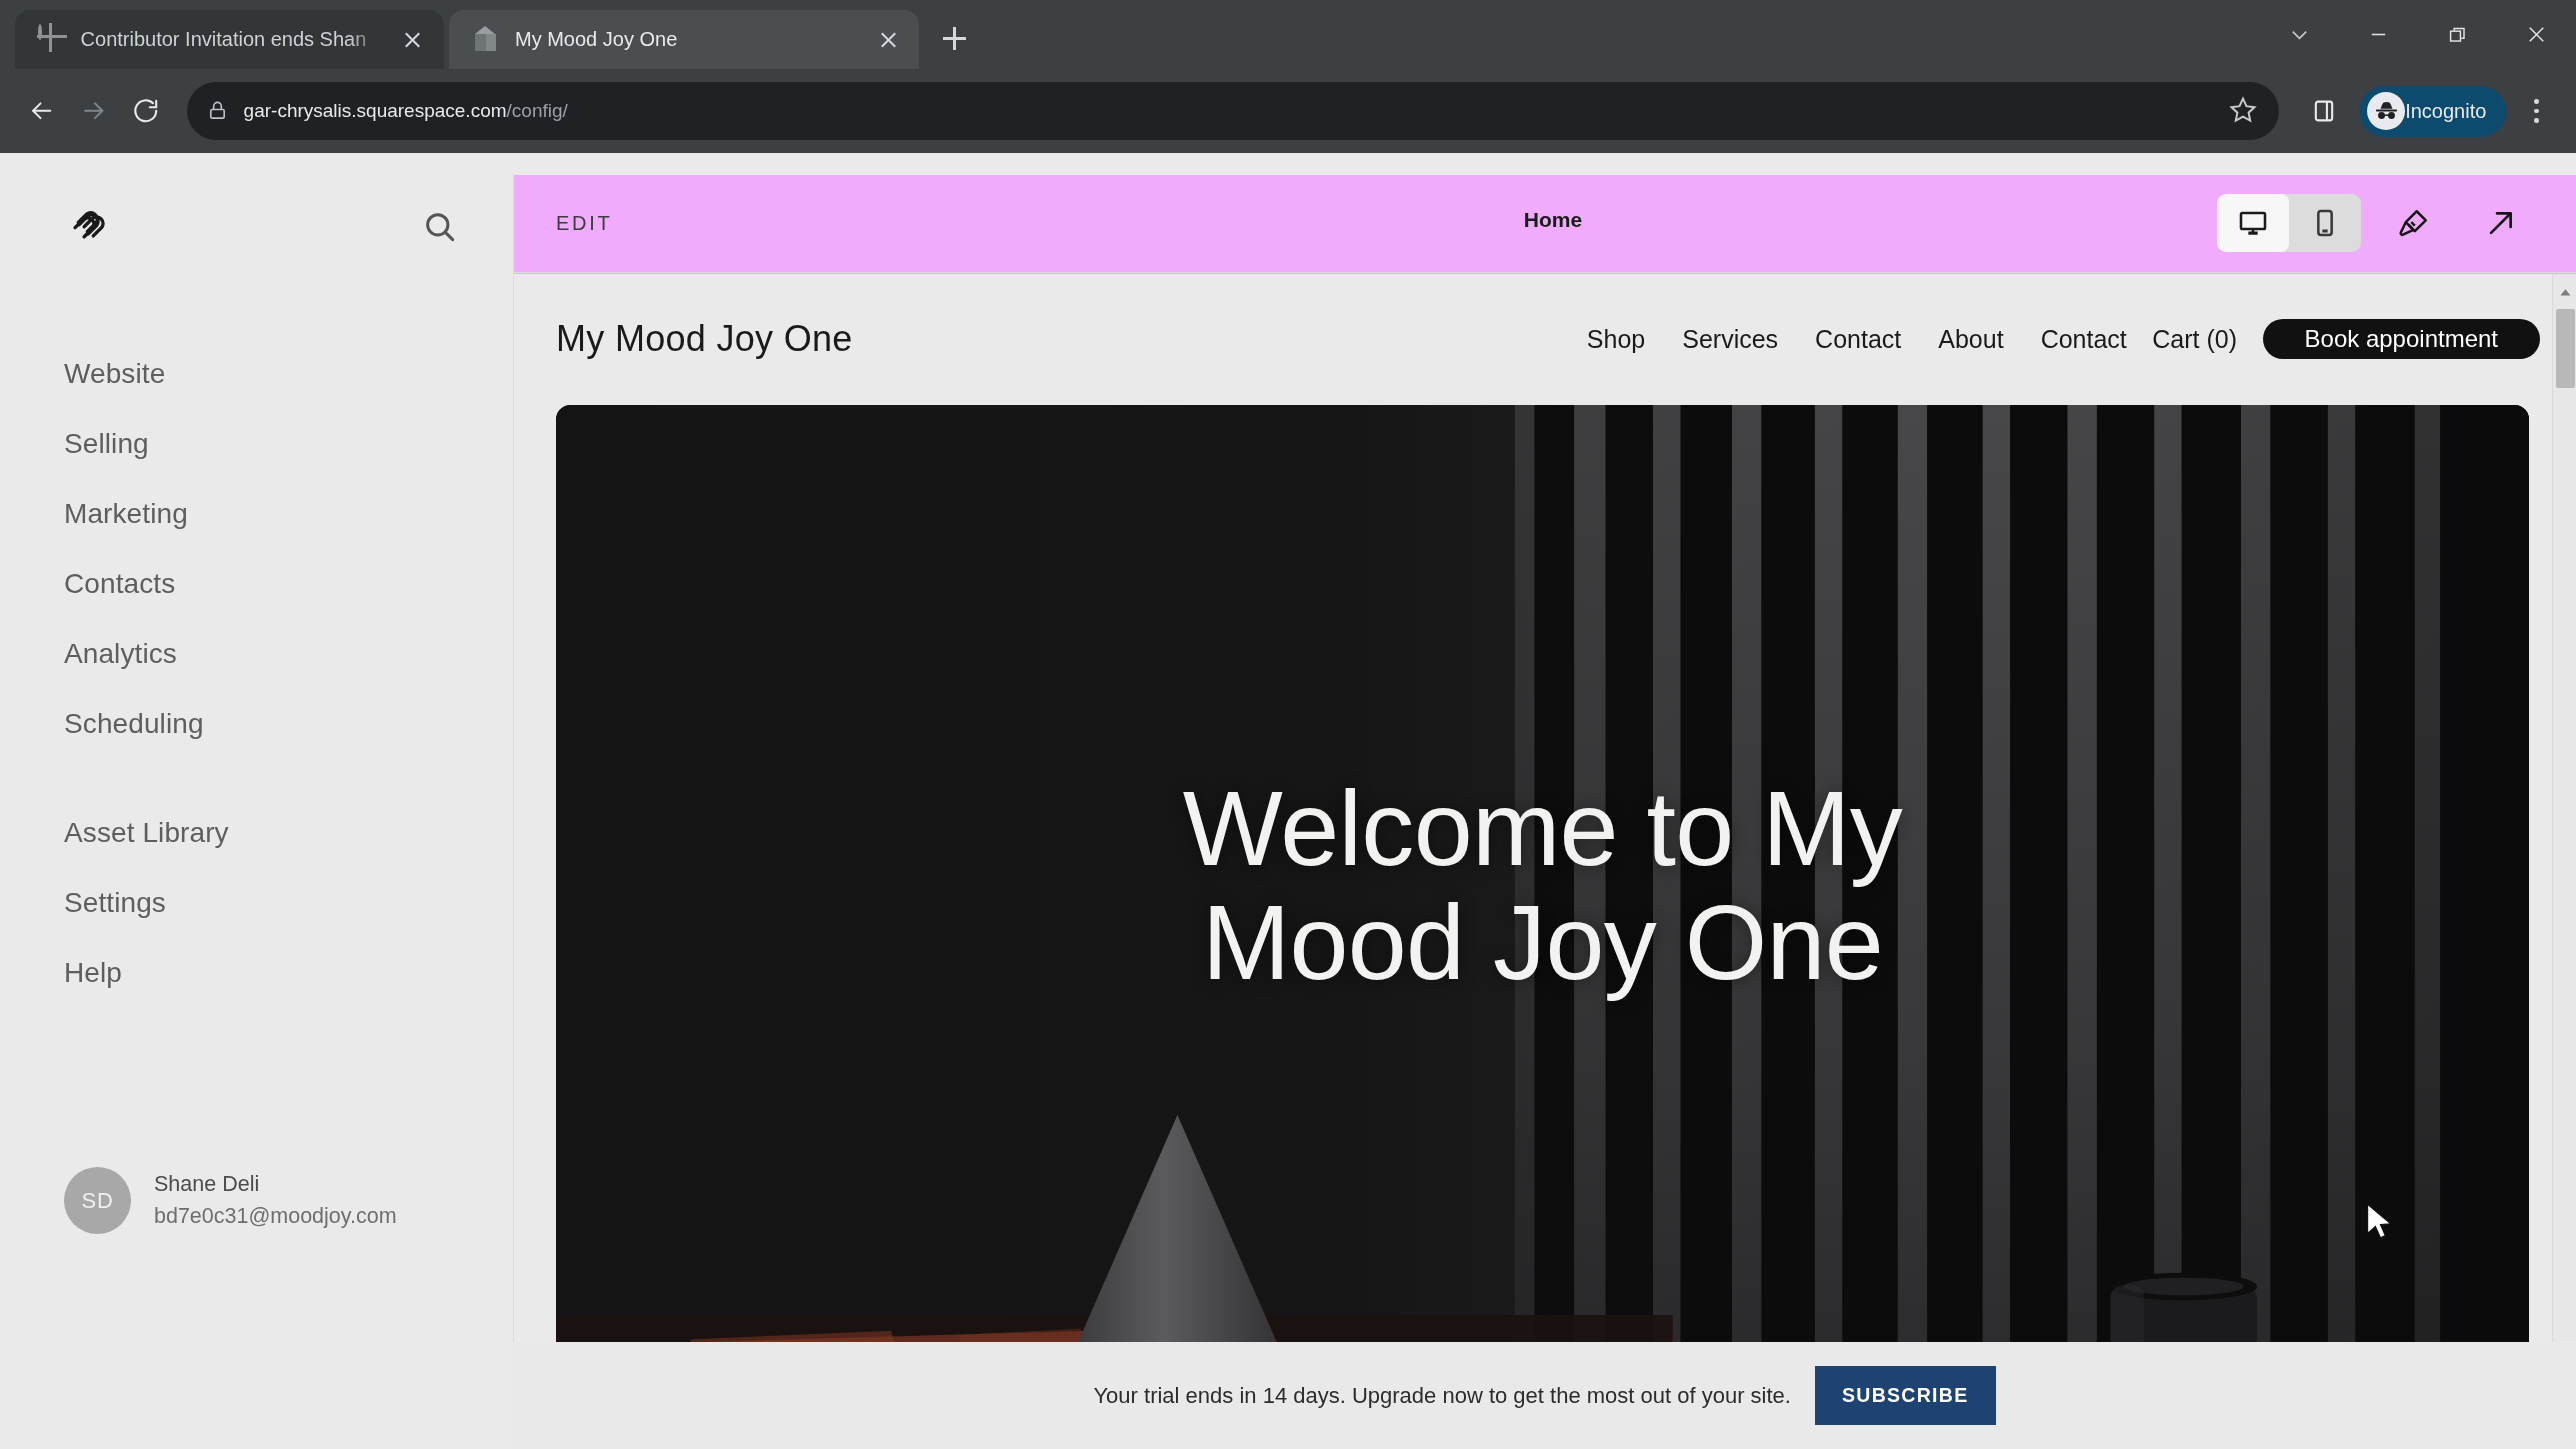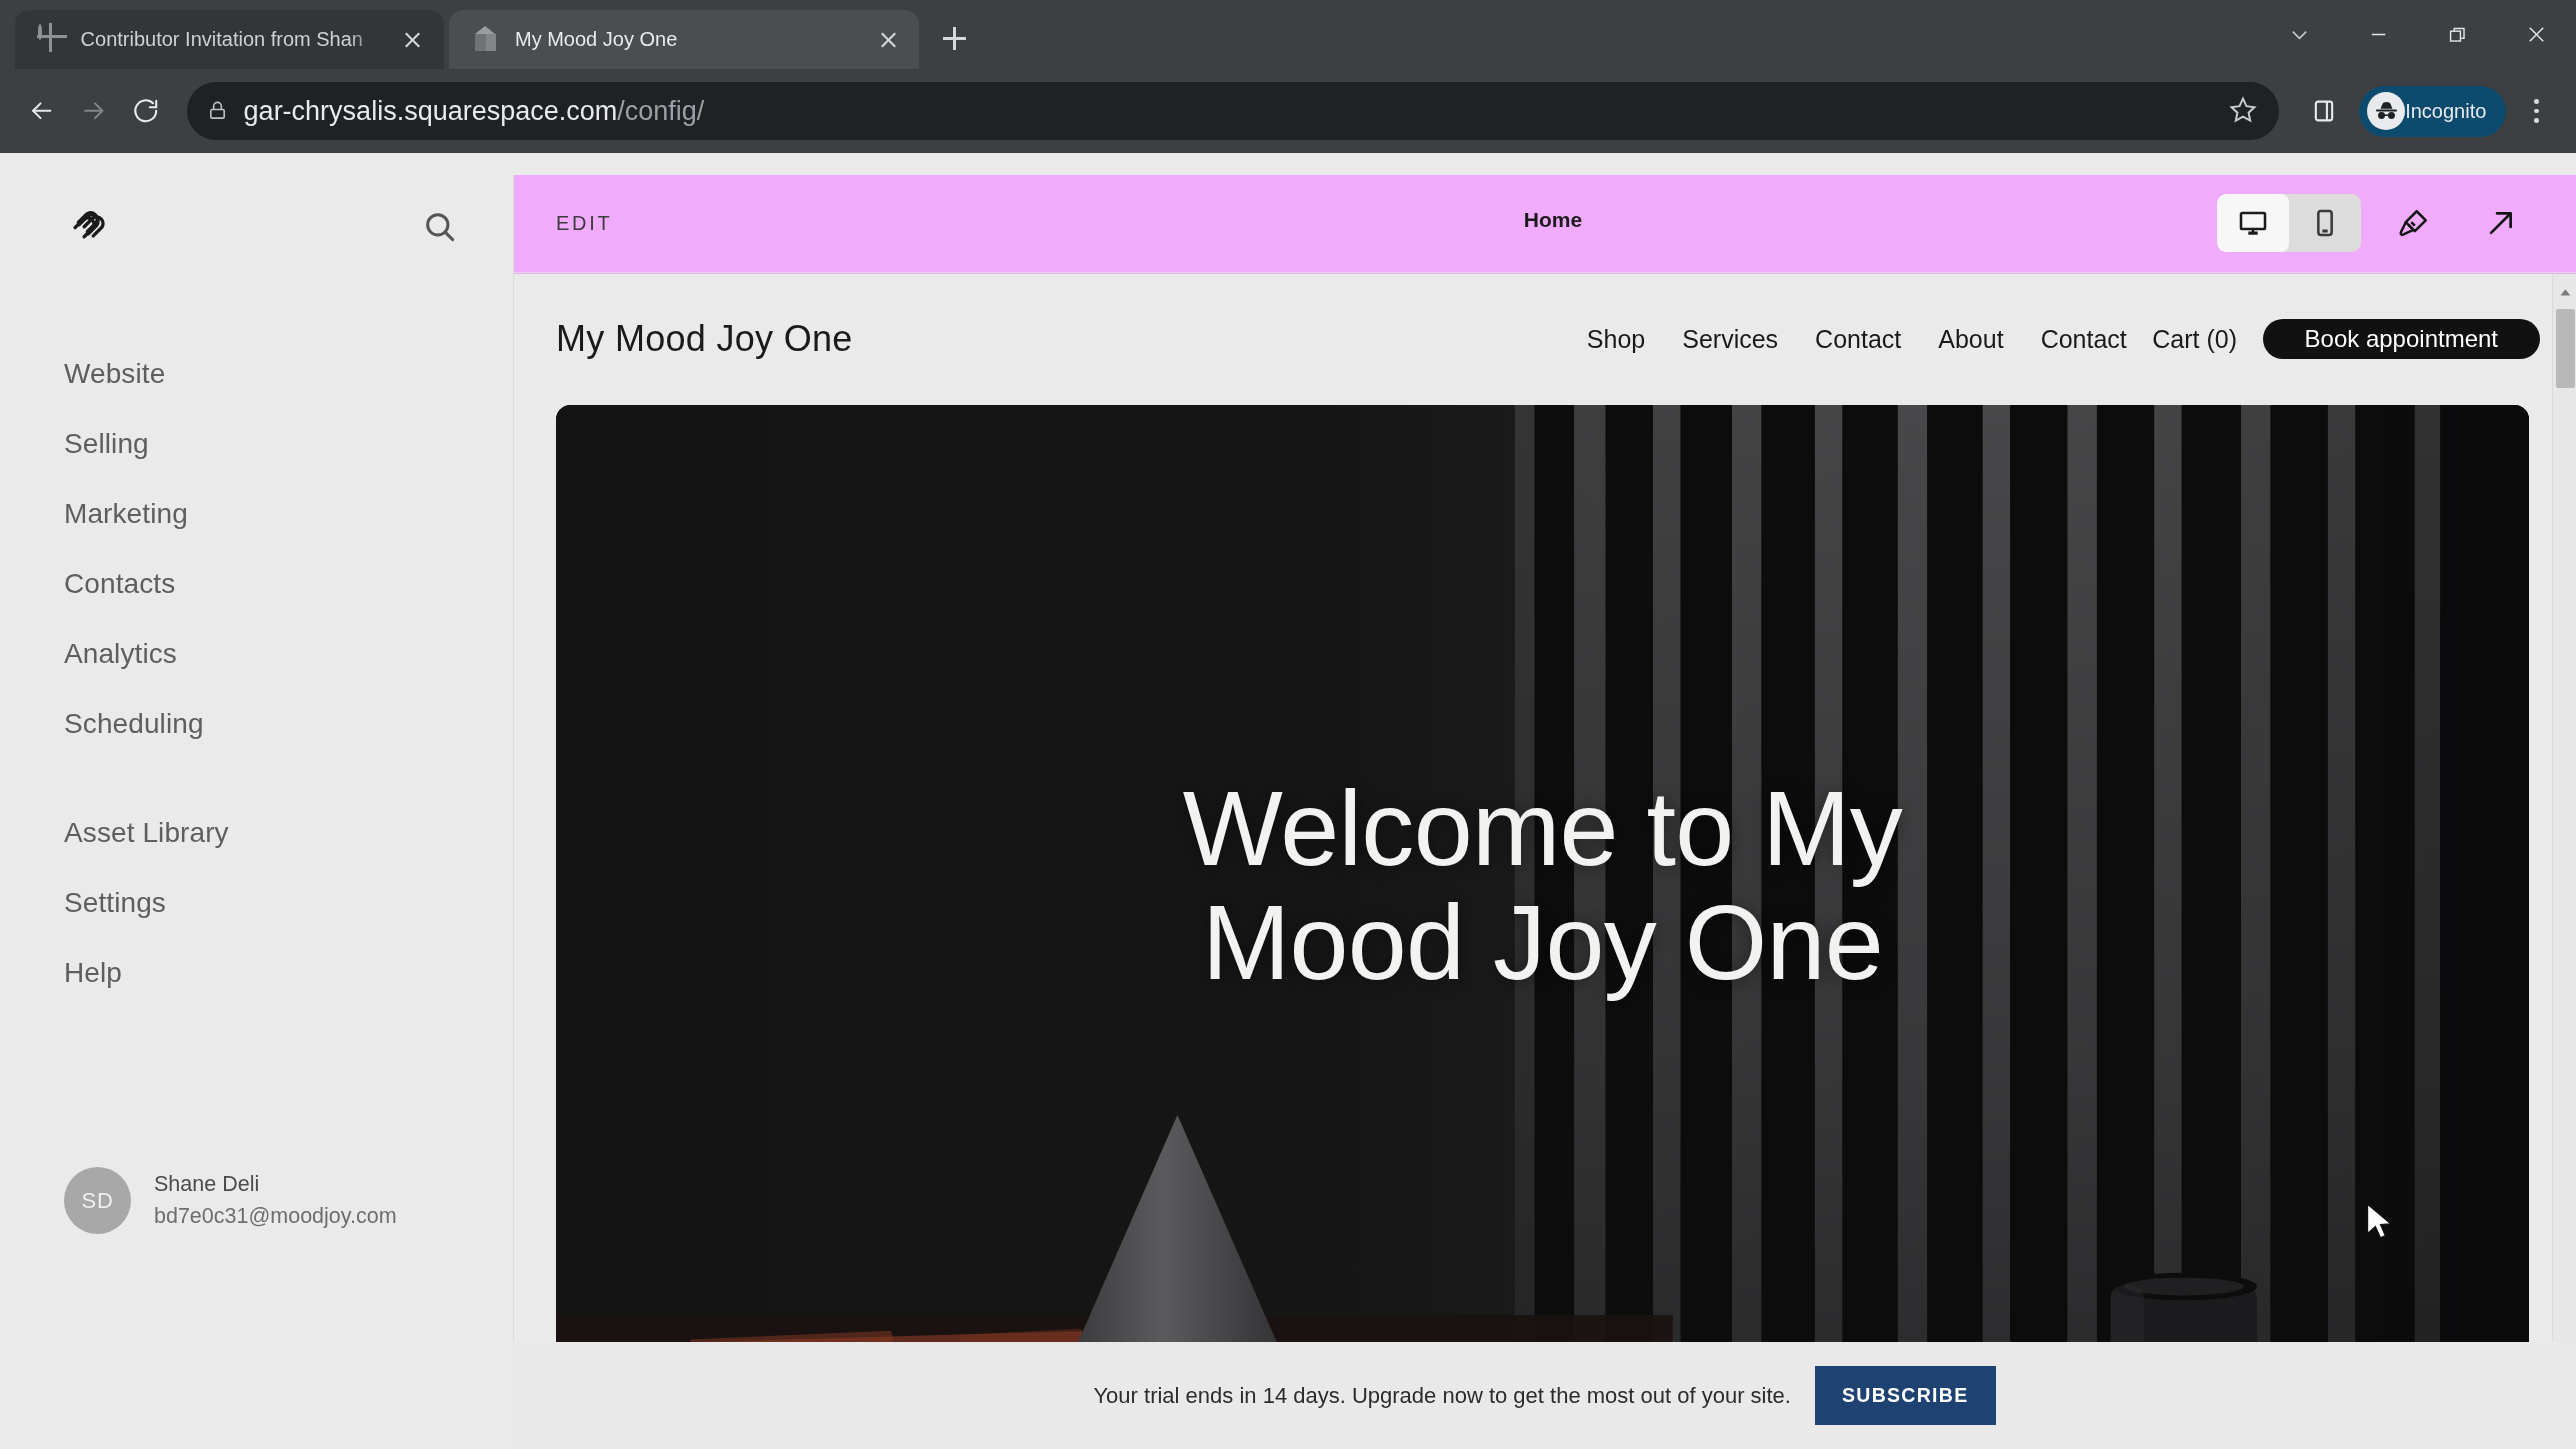--- a/index.html
+++ b/index.html
@@ -52,21 +52,21 @@
   .win-btn { width:79px; height:69px; display:flex; align-items:center; justify-content:center; cursor:pointer; position:relative; }
   .win-btn svg { display:block; }
 
   #toolbar { height:84px; display:flex; align-items:center; padding:0 16px; gap:0; }
   .nav-btn { width:52px; height:52px; display:flex; align-items:center; justify-content:center; cursor:pointer; border-radius:50%; }
 
   #omnibox {
     flex:1; height:58px; background:#202124; border-radius:29px; margin-left:14.8px; margin-right:12px;
     display:flex; align-items:center; padding:0 19px; gap:14.8px; position:relative;
   }
-  #url-text { font-size:27px; color:#e8eaed; white-space:nowrap;text-align:center; }
+  #url-text { font-size:19px; color:#e8eaed; white-space:nowrap;text-align:center; }
   #url-text .url-path { color:#9aa0a6; }
   #bookmark-star { position:absolute; right:17.4px; width:35px; height:35px; cursor:pointer; }
 
   .tb-icon { width:52px; height:52px; display:flex; align-items:center; justify-content:center; cursor:pointer; margin-left:6.7px; }
 
   #incognito-pill { height:51px; background:#0c4a6e; border-radius:25.5px; display:flex; align-items:center;
       padding:0 20px 0 8px; margin-left:9.4px; cursor:pointer; }
   #incognito-avatar { width:38px; height:38px; border-radius:50%; background:#e8eaed; display:flex; align-items:center; justify-content:center; }
   #incognito-label { font-size:20px; color:#e8eaed; }
   #menu-dots { width:47px; height:52px; display:flex; flex-direction:column; align-items:center; justify-content:center; gap:4.7px; margin-left:6.7px; cursor:pointer; }
@@ -146,21 +146,21 @@
 </style>
 </head>
 <body>
 
 <div id="browser-chrome">
 
   <div id="tabstrip">
 
     <div class="tab inactive">
       <span class="tab-favicon"><span class="globe-fav"></span></span>
-      <span class="tab-title">Contributor Invitation from Shan</span>
+      <span class="tab-title">Contributor Invitation ends Shan</span>
       <span class="tab-close"></span>
     </div>
 
     <div class="tab active">
       <span class="tab-favicon">
         <span class="cube-fav"><i class="cube-top"></i><i class="cube-left"></i><i class="cube-right"></i></span>
       </span>
       <span class="tab-title">My Mood Joy One</span>
       <span class="tab-close"></span>
     </div>

